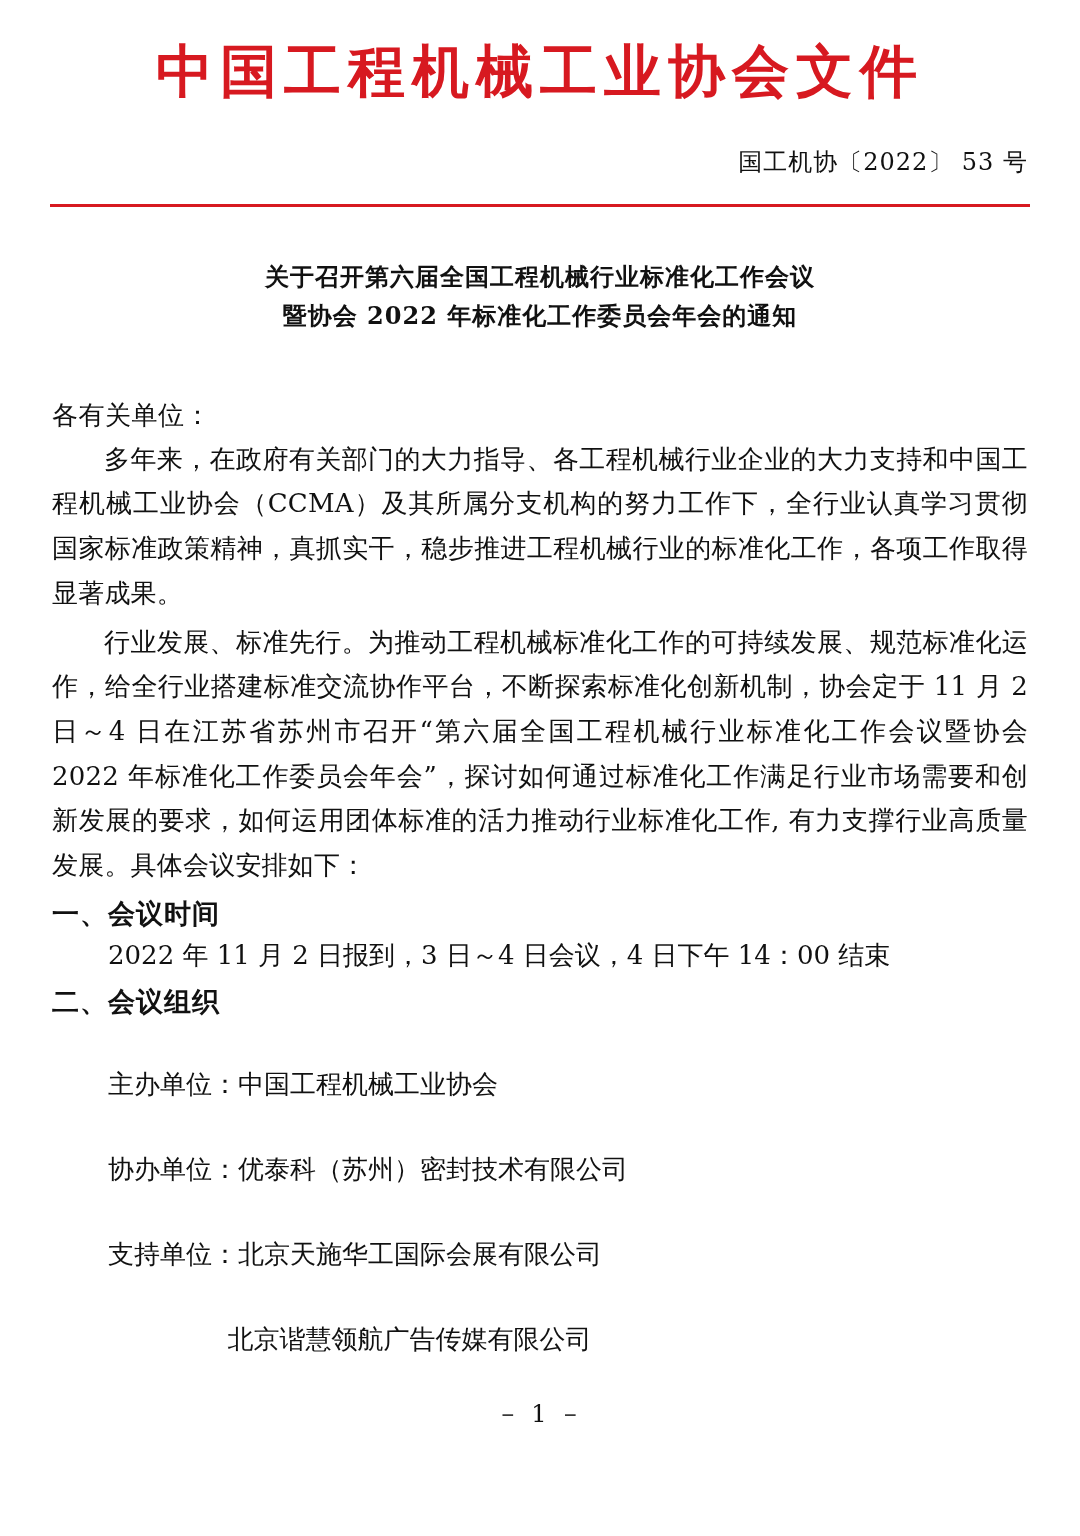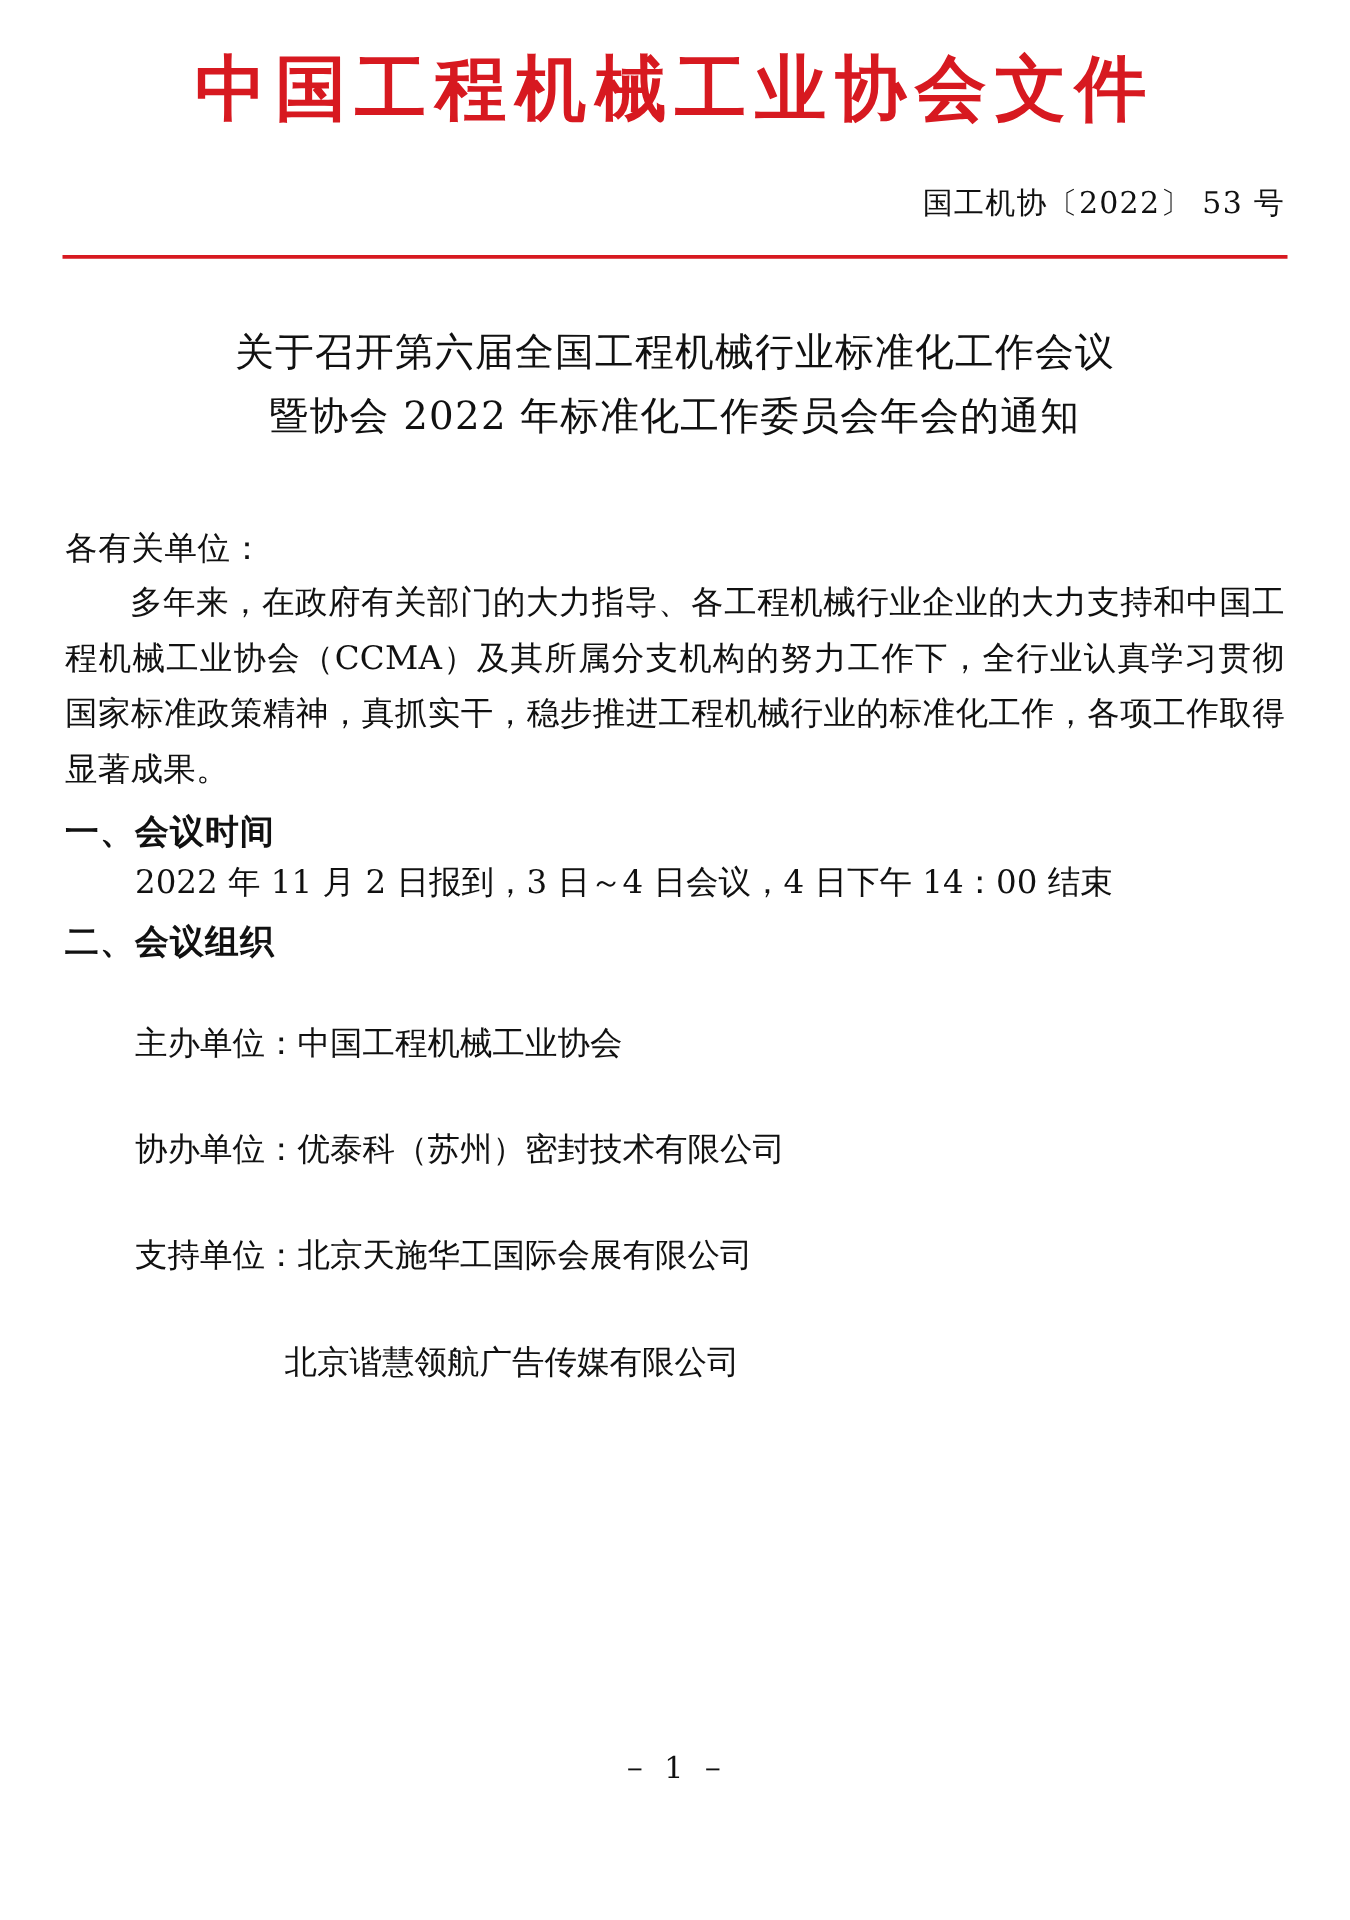--- a/index.html
+++ b/index.html
@@ -42,22 +42,22 @@
   .red-rule {
     height: 3px;
     background: #d71920;
     margin-top: 26px;
     margin-left: -2px;
     margin-right: -2px;
   }
   .title-block {
     text-align: center;
     margin-top: 50px;
-    font-size: 31px;
-    font-weight: 400;
+    font-size: 24px;
+    font-weight: 700;
     line-height: 1.65;
     letter-spacing: 1px;
   }
   .salutation {
     margin-top: 62px;
     font-size: 26px;
     letter-spacing: 0.5px;
   }
   .para {
     font-size: 26px;
@@ -114,20 +114,21 @@
 
   <div class="title-block">
     <div>关于召开第六届全国工程机械行业标准化工作会议</div>
     <div>暨协会 2022 年标准化工作委员会年会的通知</div>
   </div>
 
   <div class="salutation">各有关单位：</div>
 
   <div class="para">多年来，在政府有关部门的大力指导、各工程机械行业企业的大力支持和中国工程机械工业协会（CCMA）及其所属分支机构的努力工作下，全行业认真学习贯彻国家标准政策精神，真抓实干，稳步推进工程机械行业的标准化工作，各项工作取得显著成果。</div>
 
+  <div class="para">行业发展、标准先行。为推动工程机械标准化工作的可持续发展、规范标准化运作，给全行业搭建标准交流协作平台，不断探索标准化创新机制，协会定于 11 月 2 日～4 日在江苏省苏州市召开“第六届全国工程机械行业标准化工作会议暨协会 2022 年标准化工作委员会年会”，探讨如何通过标准化工作满足行业市场需要和创新发展的要求，如何运用团体标准的活力推动行业标准化工作, 有力支撑行业高质量发展。具体会议安排如下：</div>
 
   <div class="section-heading">一、会议时间</div>
   <div class="section-body">2022 年 11 月 2 日报到，3 日～4 日会议，4 日下午 14：00 结束</div>
 
   <div class="section-heading">二、会议组织</div>
 
   <div class="org-line">
     <span>主办单位：</span><span>中国工程机械工业协会</span>
   </div>
   <div class="org-line">

